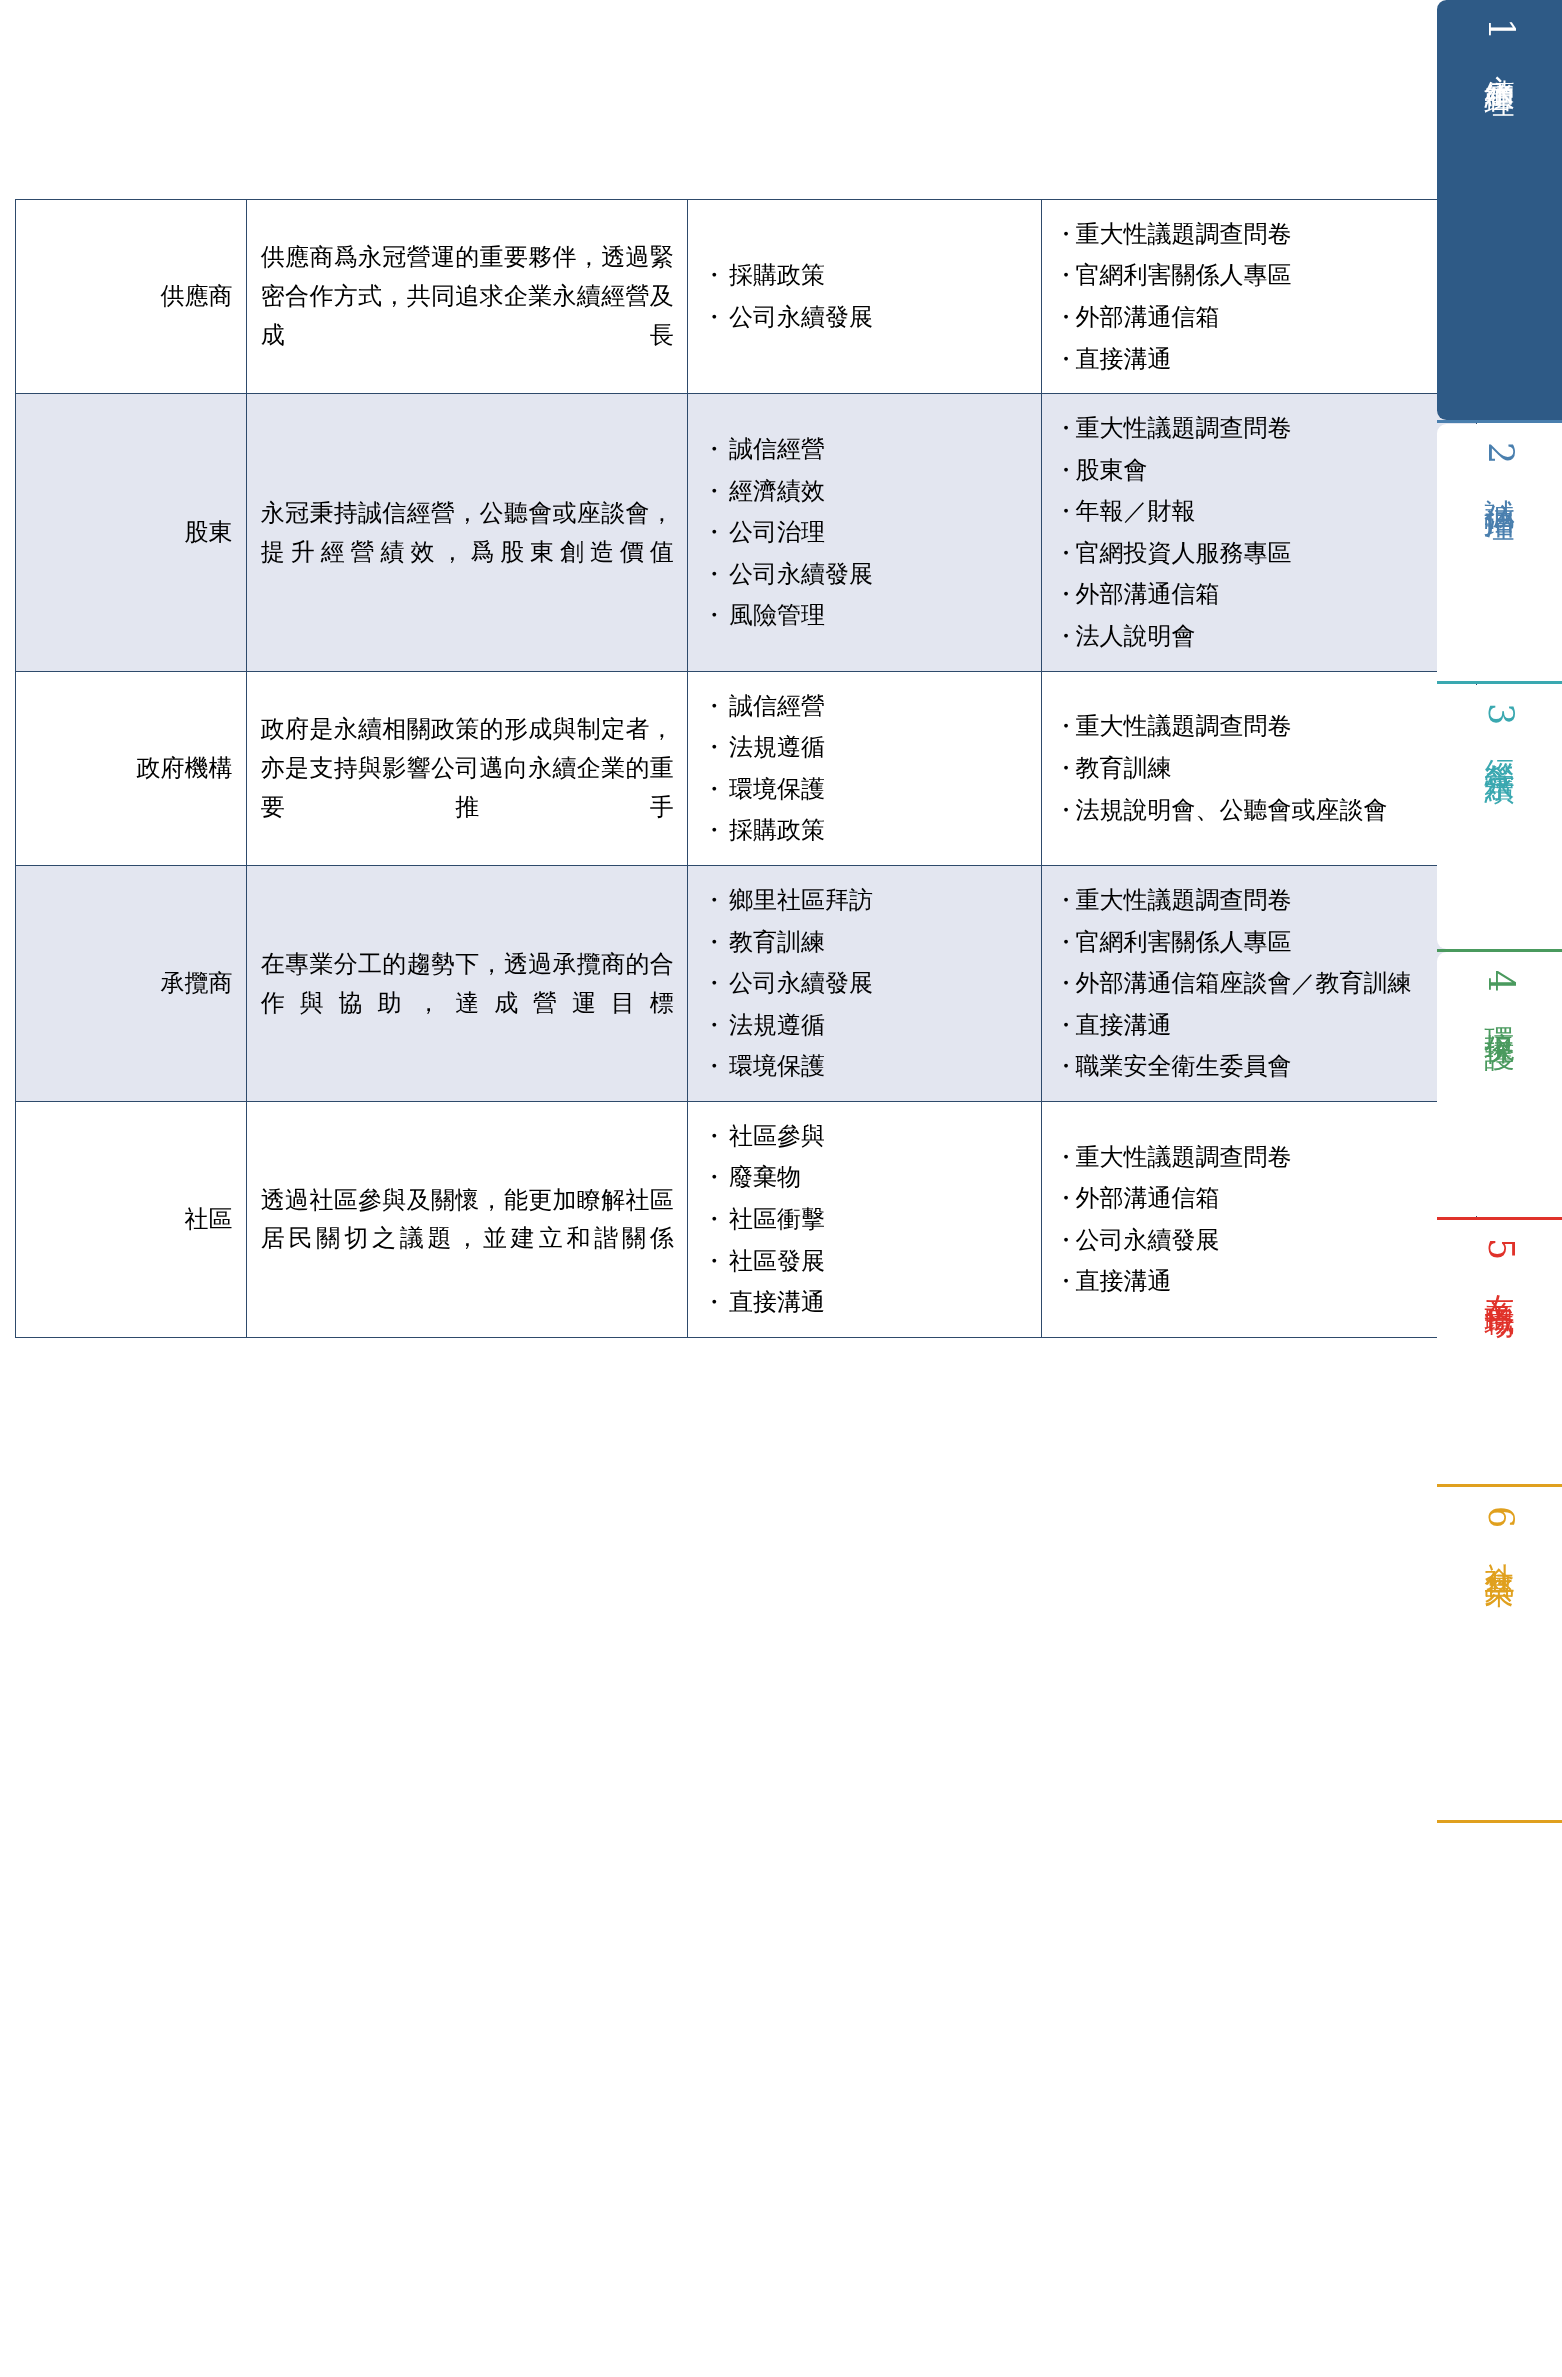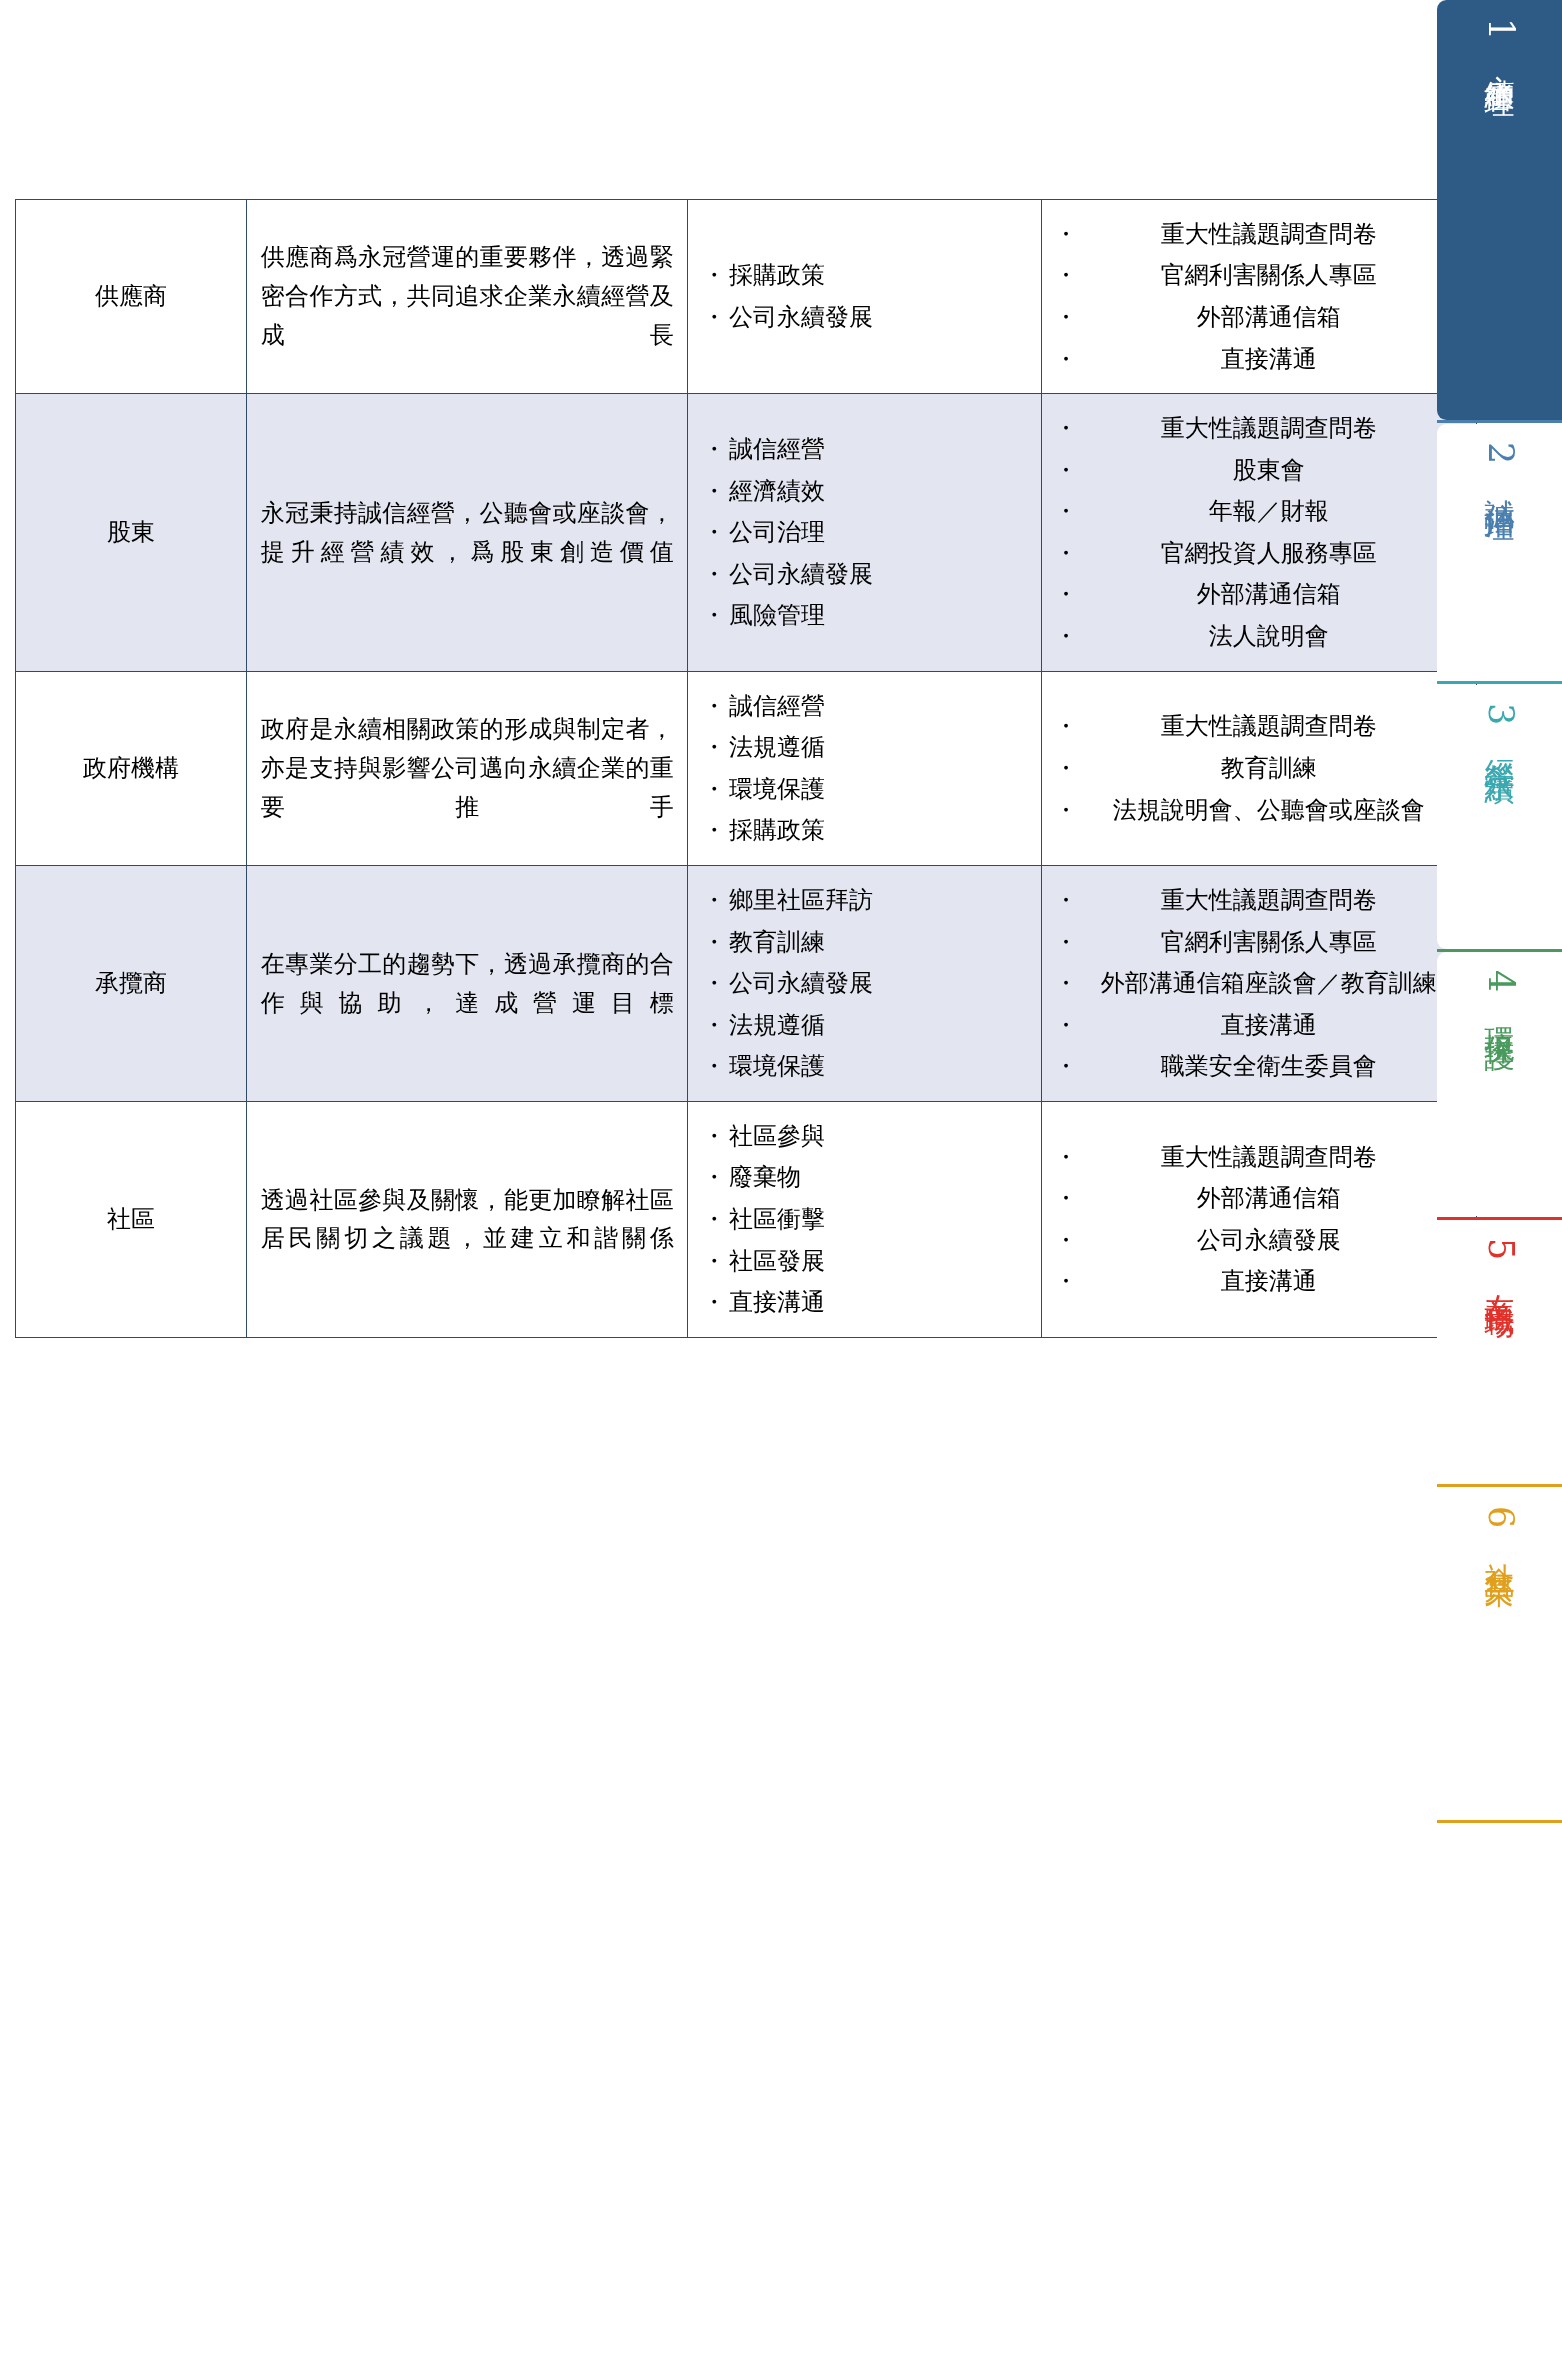--- a/index.html
+++ b/index.html
@@ -30,35 +30,34 @@
   table.stakeholders td {
     border: 1.4px solid #2e4a6b;
     vertical-align: middle;
     padding: 12.2px 13.6px;
     font-size: 24px;
     line-height: 1.62;
     color: #000000;
   }
   td.col-name {
     width: 203px;
-    text-align: center;
+    text-align: right;
     padding: 12.2px 6.8px;
   }
   td.col-desc {
     width: 413px;
     text-align: justify;
     text-align-last: justify;
     padding: 12.2px 15px;
   }
   td.col-topics {
     width: 325px;
   }
   td.col-channels {
     width: 407px;
-    text-align: center;
   }
   tr.shaded td {
     background: #e3e6f0;
   }
   ul.bullets {
     list-style: none;
     margin: 0;
     padding: 0;
   }
   ul.bullets li {

